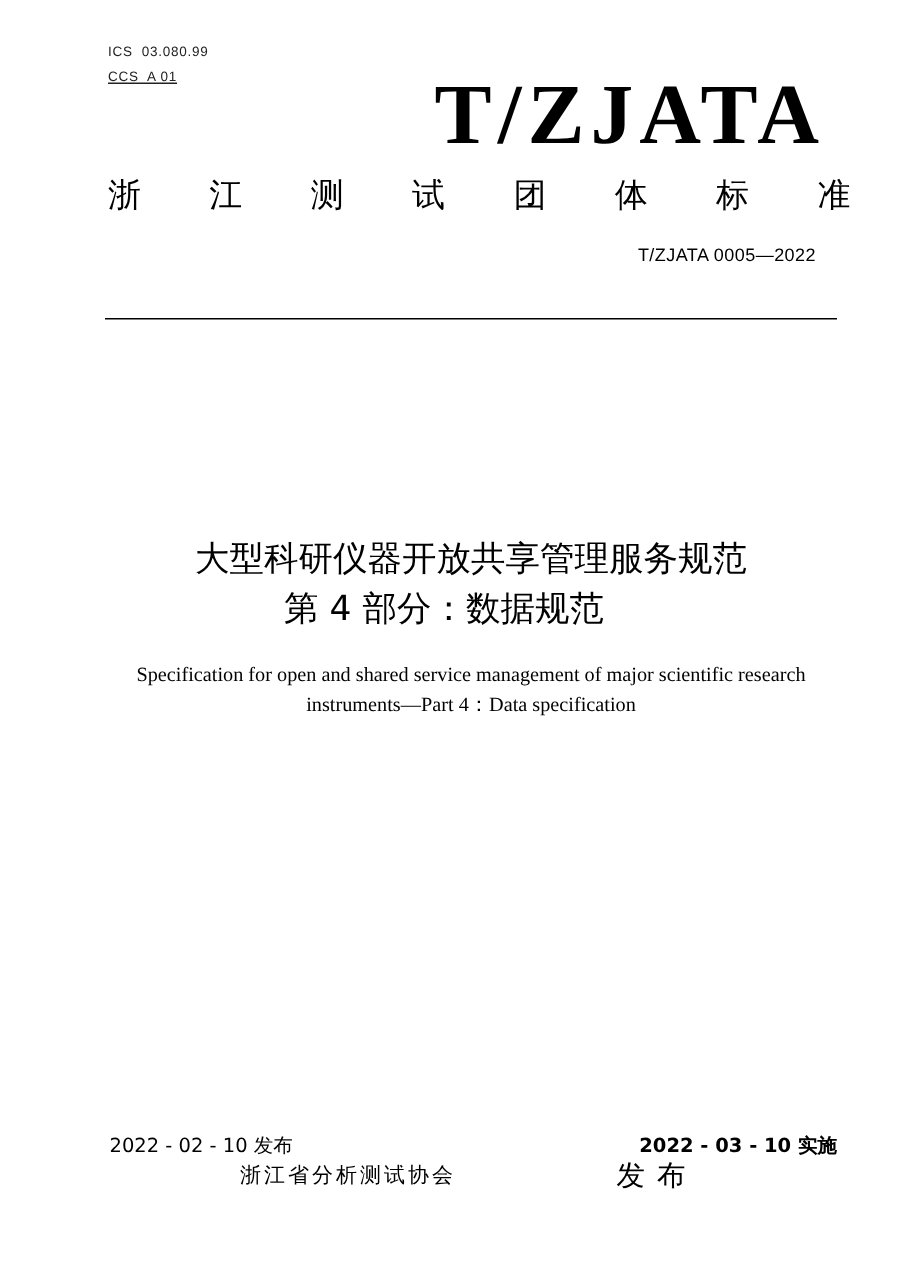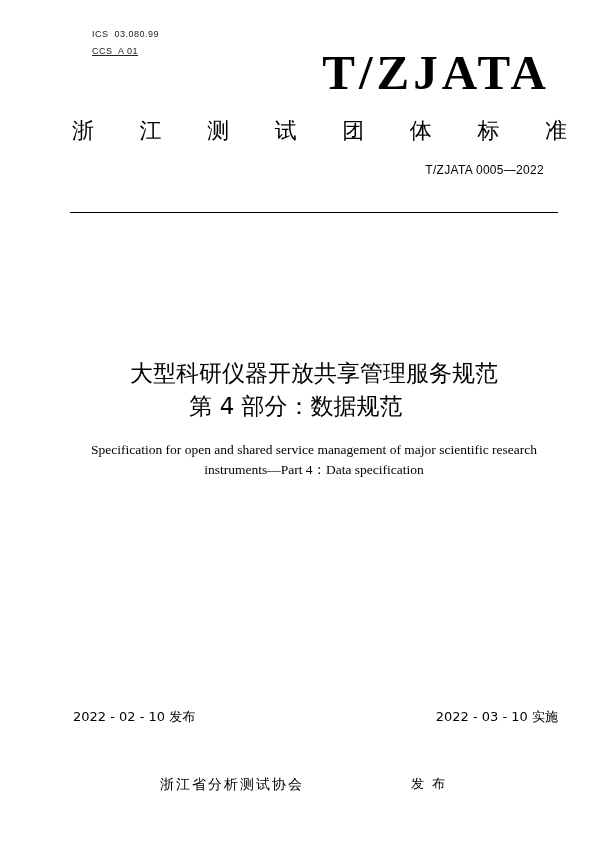--- a/index.html
+++ b/index.html
@@ -17,31 +17,30 @@
     }
     .abs { position: absolute; }
 
     .class-code {
       left: 72px;
       font-family: "Liberation Sans", sans-serif;
       font-size: 9px;
       letter-spacing: 0.5px;
       color: #222;
       white-space: pre;
-      margin-left: 20px;
     }
     #ics { top: 29px; }
     #ccs { top: 46px; text-decoration: underline; }
 
     .std-code {
       right: 50px;
       top: 48px;
       font-family: "Liberation Serif", "DejaVu Serif", serif;
       font-weight: bold;
-      font-size: 49px;
+      font-size: 57px;
       letter-spacing: 4px;
       line-height: 1;
       margin-left: 40px;
     }
 
     .std-type {
       left: 72px;
       top: 116px;
       width: 495px;
       display: flex;
@@ -81,39 +80,39 @@
       width: 600px;
       text-align: center;
       font-family: "Liberation Serif", "DejaVu Serif", serif;
       font-size: 13.5px;
       line-height: 20px;
     }
     #title-en-1 { top: 440px; left: 14px; }
     #title-en-2 { top: 460px; left: 14px; }
 
     .date {
-      top: 708px;
+      top: 756px;
       font-size: 13px;
       line-height: 18px;
       white-space: pre;
     }
     #issue-date { left: 73px; }
-    #impl-date { right: 42px; }
+    #impl-date { right: 42px; font-weight: bold; }
 
     .issuer-row {
       top: 774px;
       left: 160px;
       font-size: 14px;
       line-height: 20px;
       letter-spacing: 2px;
     }
     .issuer-action {
       top: 774px;
       left: 411px;
-      font-size: 13px;
+      font-size: 19px;
       line-height: 20px;
       letter-spacing: 8px;
     }
   </style>
 </head>
 <body>
 
 <div class="abs class-code" id="ics">ICS  03.080.99</div>
 <div class="abs class-code" id="ccs">CCS  A 01</div>
 

